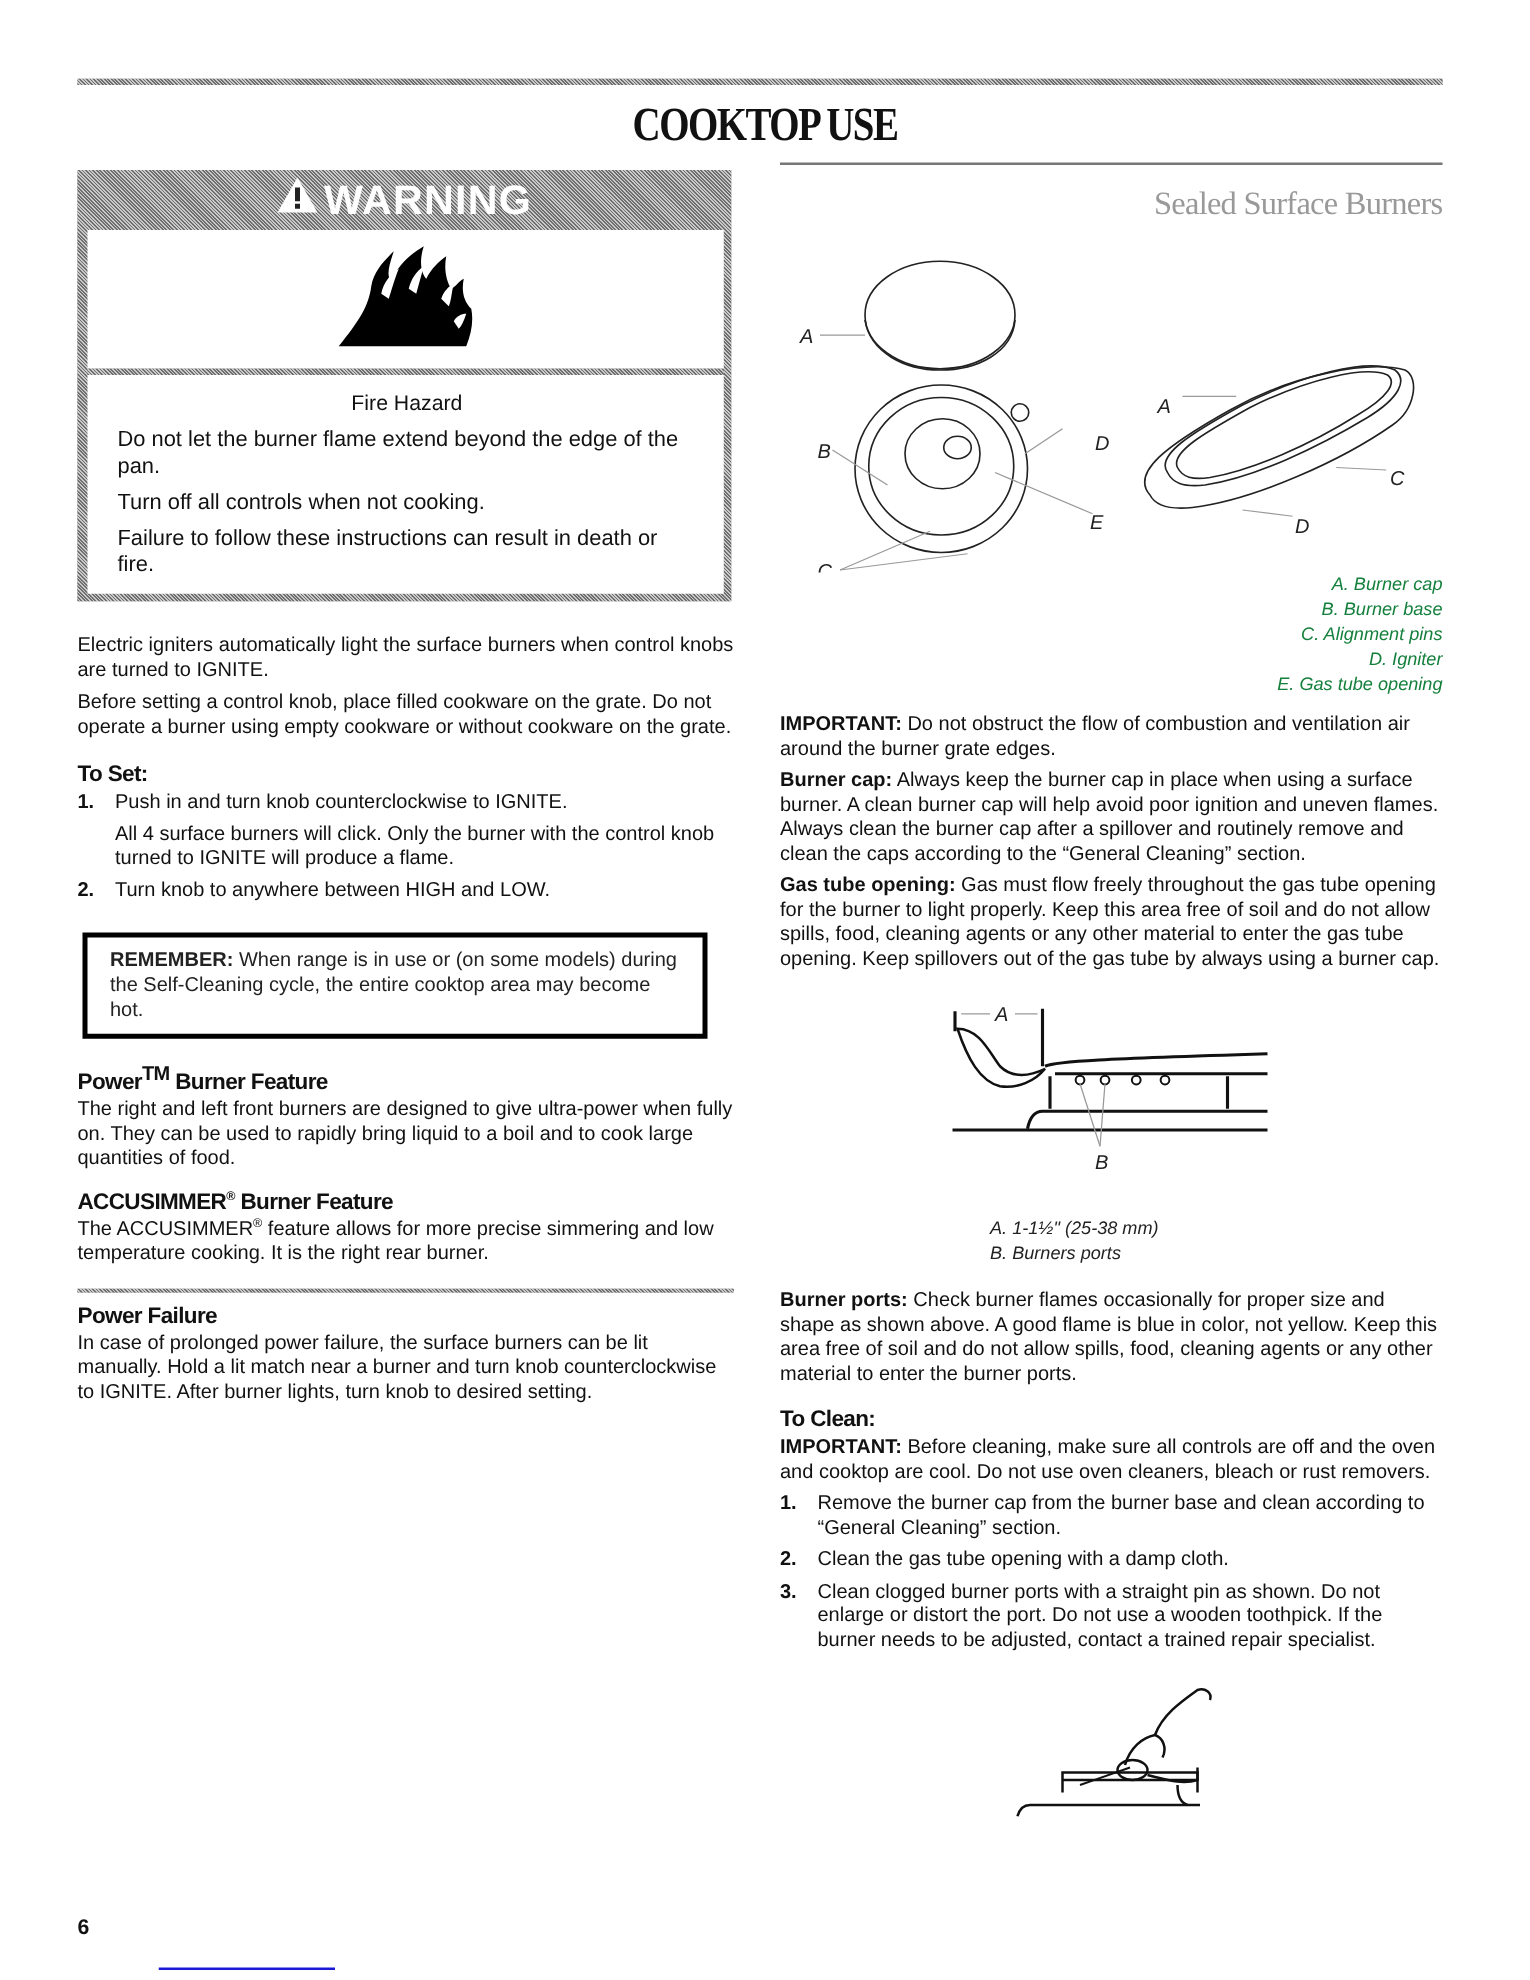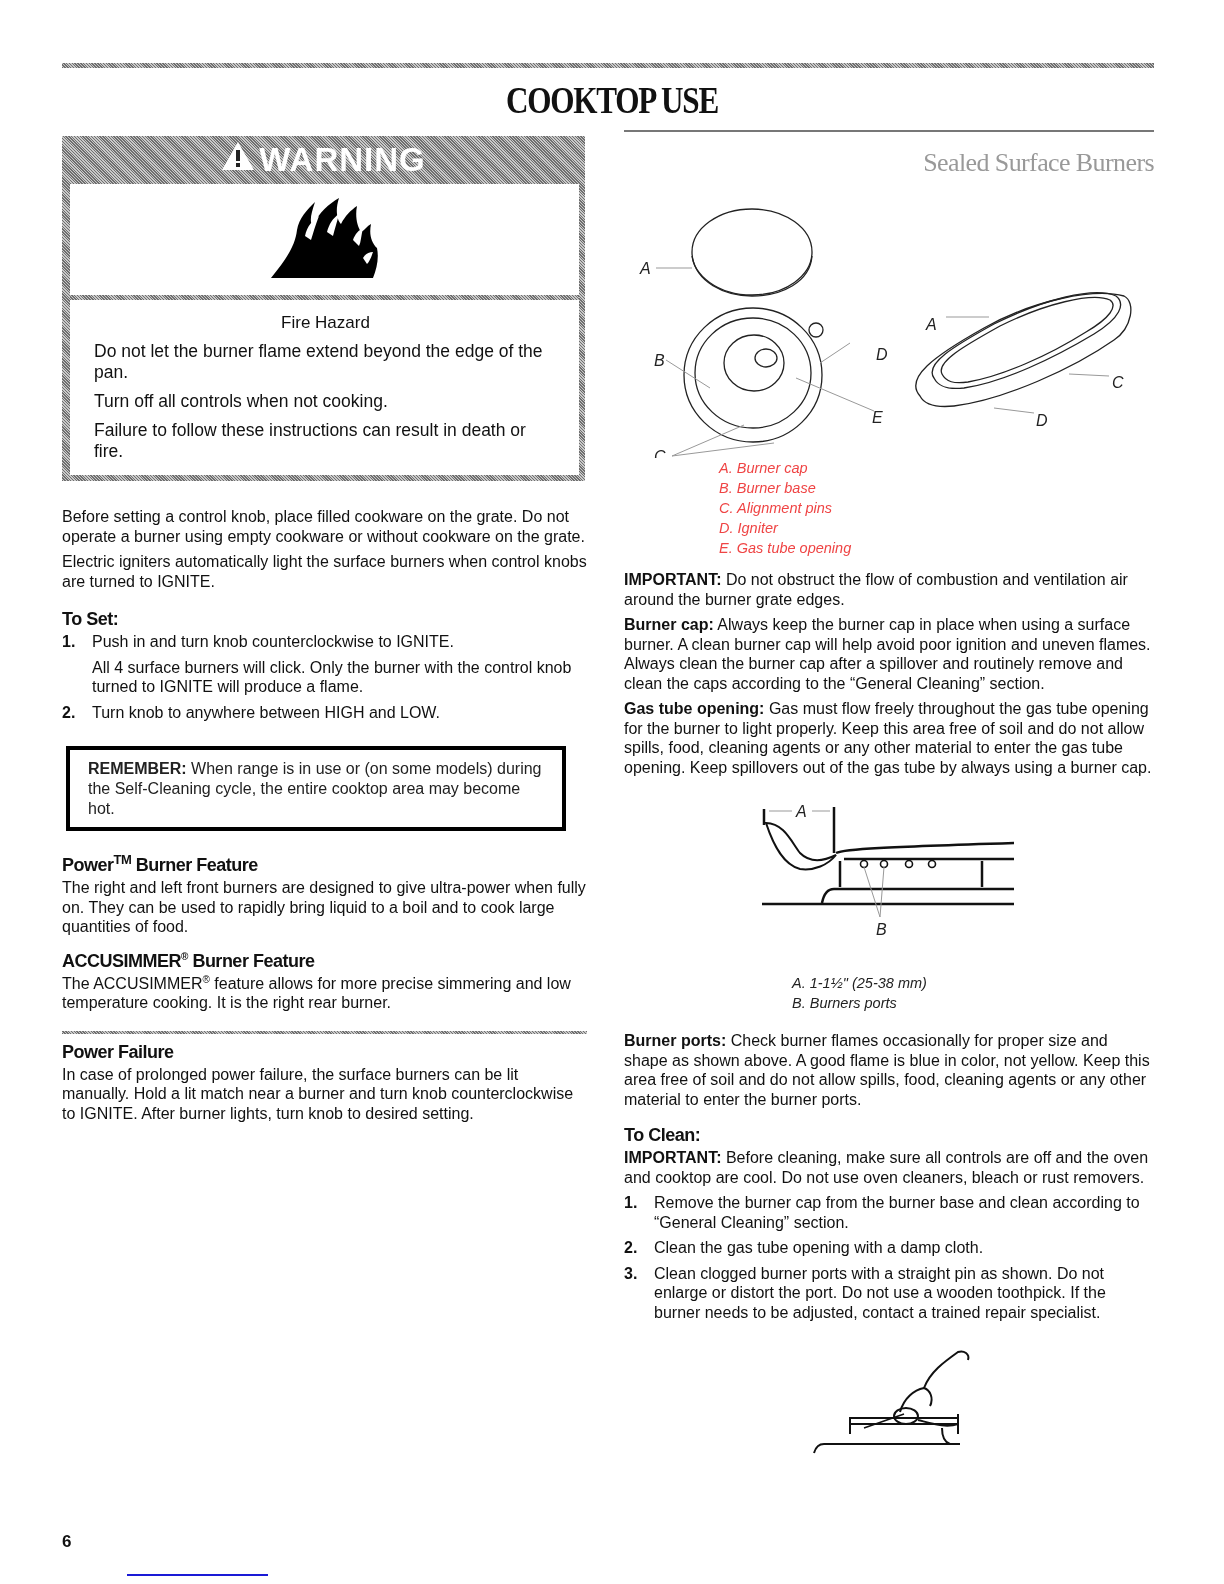--- a/index.html
+++ b/index.html
@@ -53,21 +53,21 @@
   .sup { font-size: 10px; vertical-align: super; line-height: 0; }
   .mid-rule { height: 3px; margin: 18px 0 8px; }
 
   
   .section-rule { height: 2px; background: #777; margin: 0 0 0 0; }
   .sect-title {
     text-align: right; font-family: "Liberation Serif", serif; font-size: 26px;
     color: #999; margin: 16px 0 0; letter-spacing: -0.6px;
   }
   .fig1 { position: relative; height: 280px; }
-  .legend { font-style: italic; font-size: 14.5px; line-height: 20px; color: #ef4444; margin-left: 95px; }
+  .legend { font-style: italic; font-size: 14.5px; line-height: 20px; color: #15803d; margin-left: 95px; text-align: right; }
   .legend-2 { font-style: italic; font-size: 14.5px; line-height: 20px; color: #222; margin-left: 168px; margin-bottom: 18px; }
   .label-bold { font-weight: bold; }
   .page-num { position: absolute; left: 62px; top: 1532px; font-weight: bold; font-size: 17px; }
   .link-line { position: absolute; left: 127px; top: 1574px; width: 141px; height: 2px; background: #1a1ad6; }
 </style>
 </head>
 <body>
 
 <div class="top-rule hatch"></div>
 <div class="page-title">COOKTOP USE</div>
@@ -98,42 +98,42 @@
     <div class="warning-sep hatch"></div>
     <div class="warning-inner2">
       <div class="wh-title">Fire Hazard</div>
       <p class="wh-line">Do not let the burner flame extend beyond the edge of the pan.</p>
       <p class="wh-line">Turn off all controls when not cooking.</p>
       <p class="wh-line">Failure to follow these instructions can result in death or fire.</p>
     </div>
   </div>
 
   <div style="height:26px"></div>
+  <p class="body">Electric igniters automatically light the surface burners when control knobs are turned to IGNITE.</p>
   <p class="body">Before setting a control knob, place filled cookware on the grate. Do not operate a burner using empty cookware or without cookware on the grate.</p>
-  <p class="body">Electric igniters automatically light the surface burners when control knobs are turned to IGNITE.</p>
 
   <h3 class="sub" style="margin-top:18px">To Set:</h3>
   <ul class="steps">
     <li>
       <span class="num">1.</span>
       <span>Push in and turn knob counterclockwise to IGNITE.</span>
       <div class="sub-p">All 4 surface burners will click. Only the burner with the control knob turned to IGNITE will produce a flame.</div>
     </li>
     <li>
       <span class="num">2.</span>
       <span>Turn knob to anywhere between HIGH and LOW.</span>
     </li>
   </ul>
 
   <div style="height:18px"></div>
   <div class="remember-box">
     <span class="label-bold">REMEMBER:</span><span> When range is in use or (on some models) during the Self-Cleaning cycle, the entire cooktop area may become hot.</span>
   </div>
 
-  <h3 class="sub"><span>Power</span><span class="sup" style="font-size:13px">TM</span><span> Burner Feature</span></h3>
+  <h3 class="sub"><span>Power</span><span class="sup" style="font-size:16px">TM</span><span> Burner Feature</span></h3>
   <p class="body">The right and left front burners are designed to give ultra-power when fully on. They can be used to rapidly bring liquid to a boil and to cook large quantities of food.</p>
 
   <h3 class="sub" style="margin-top:14px"><span>ACCUSIMMER</span><span class="sup">®</span><span> Burner Feature</span></h3>
   <p class="body"><span>The ACCUSIMMER</span><span class="sup">®</span><span> feature allows for more precise simmering and low temperature cooking. It is the right rear burner.</span></p>
 
   <div class="mid-rule hatch"></div>
   <h3 class="sub">Power Failure</h3>
   <p class="body">In case of prolonged power failure, the surface burners can be lit manually. Hold a lit match near a burner and turn knob counterclockwise to IGNITE. After burner lights, turn knob to desired setting.</p>
 </div>
 

